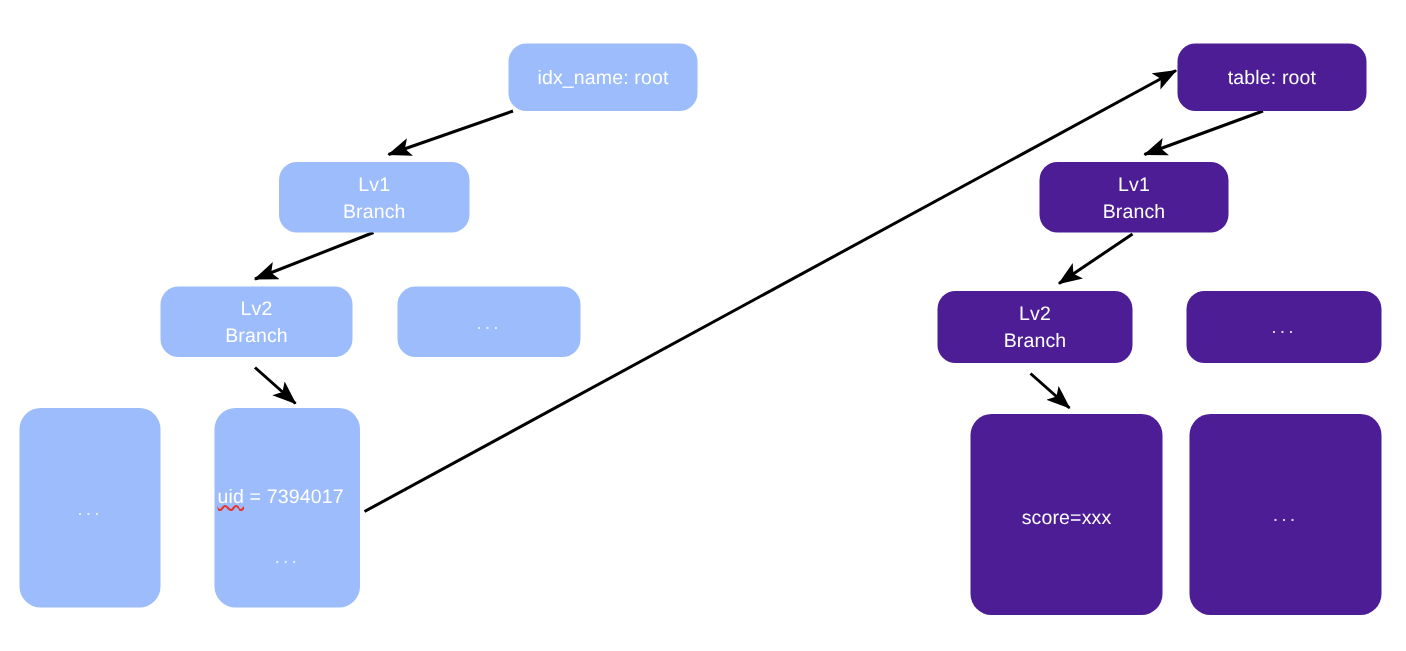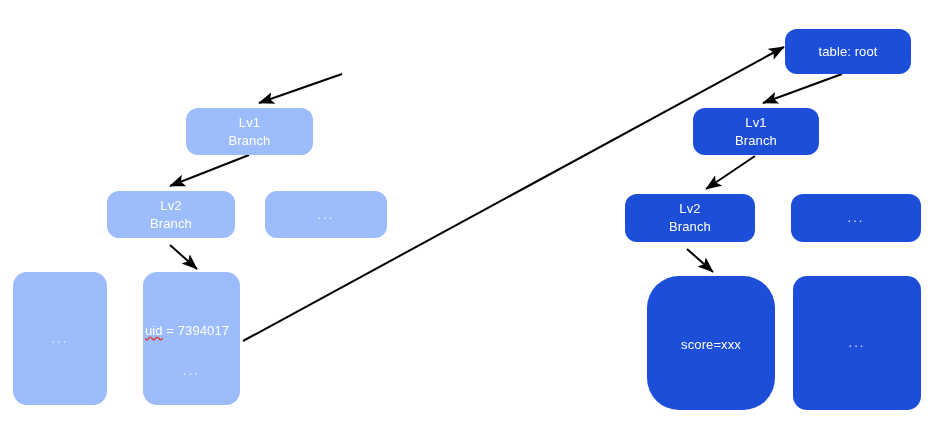--- a/index.html
+++ b/index.html
@@ -35,21 +35,21 @@
     justify-content: center;
     text-align: center;
     color: #ffffff;
     font-size: 13px;
     line-height: 1.35;
     letter-spacing: 0.1px;
     white-space: pre-line;
     user-select: none;
   }
   .node.blue   { background: #9cbcfb; }
-  .node.purple { background: #1d4ed8; }
+  .node.purple { background: #4c1d95; }
   .node.leaf   { border-radius: 14px; }
   .node.ellipsis {
     color: #e8eeff;
     font-size: 13px;
     letter-spacing: 2px;
   }
   .node.purple.ellipsis { color: #ded9f6; }
 
   
   .node.uid-leaf {
@@ -112,20 +112,23 @@
 
     <line x1="243" y1="341" x2="784" y2="47" stroke="#000000" stroke-width="2" marker-end="url(#arrowhead)"></line>
 
     <line x1="842" y1="74" x2="763" y2="103" stroke="#000000" stroke-width="2" marker-end="url(#arrowhead)"></line>
 
     <line x1="755" y1="156" x2="706" y2="189" stroke="#000000" stroke-width="2" marker-end="url(#arrowhead)"></line>
 
     <line x1="687" y1="249" x2="713" y2="272" stroke="#000000" stroke-width="2" marker-end="url(#arrowhead)"></line>
   </svg>
 
+  <div class="node blue" style="left:339px; top:29px; width:126px; height:45px;">
+    <span>idx_name: root</span>
+  </div>
 
   <div class="node blue" style="left:186px; top:108px; width:127px; height:47px;">
     <span>Lv1
 Branch</span>
   </div>
 
   <div class="node blue" style="left:107px; top:191px; width:128px; height:47px;">
     <span>Lv2
 Branch</span>
   </div>
@@ -156,21 +159,21 @@
 
   <div class="node purple" style="left:625px; top:194px; width:130px; height:48px;">
     <span>Lv2
 Branch</span>
   </div>
 
   <div class="node purple ellipsis" style="left:791px; top:194px; width:130px; height:48px;">
     <span>...</span>
   </div>
 
-  <div class="node purple leaf score-leaf" style="left:647px; top:276px; width:128px; height:134px;border-radius:32px;">
+  <div class="node purple leaf score-leaf" style="left:647px; top:276px; width:128px; height:134px;">
     <div class="score-line">score=xxx</div>
   </div>
 
   <div class="node purple leaf ellipsis" style="left:793px; top:276px; width:128px; height:134px;">
     <span>...</span>
   </div>
 
 </div>
 
 </body></html>

